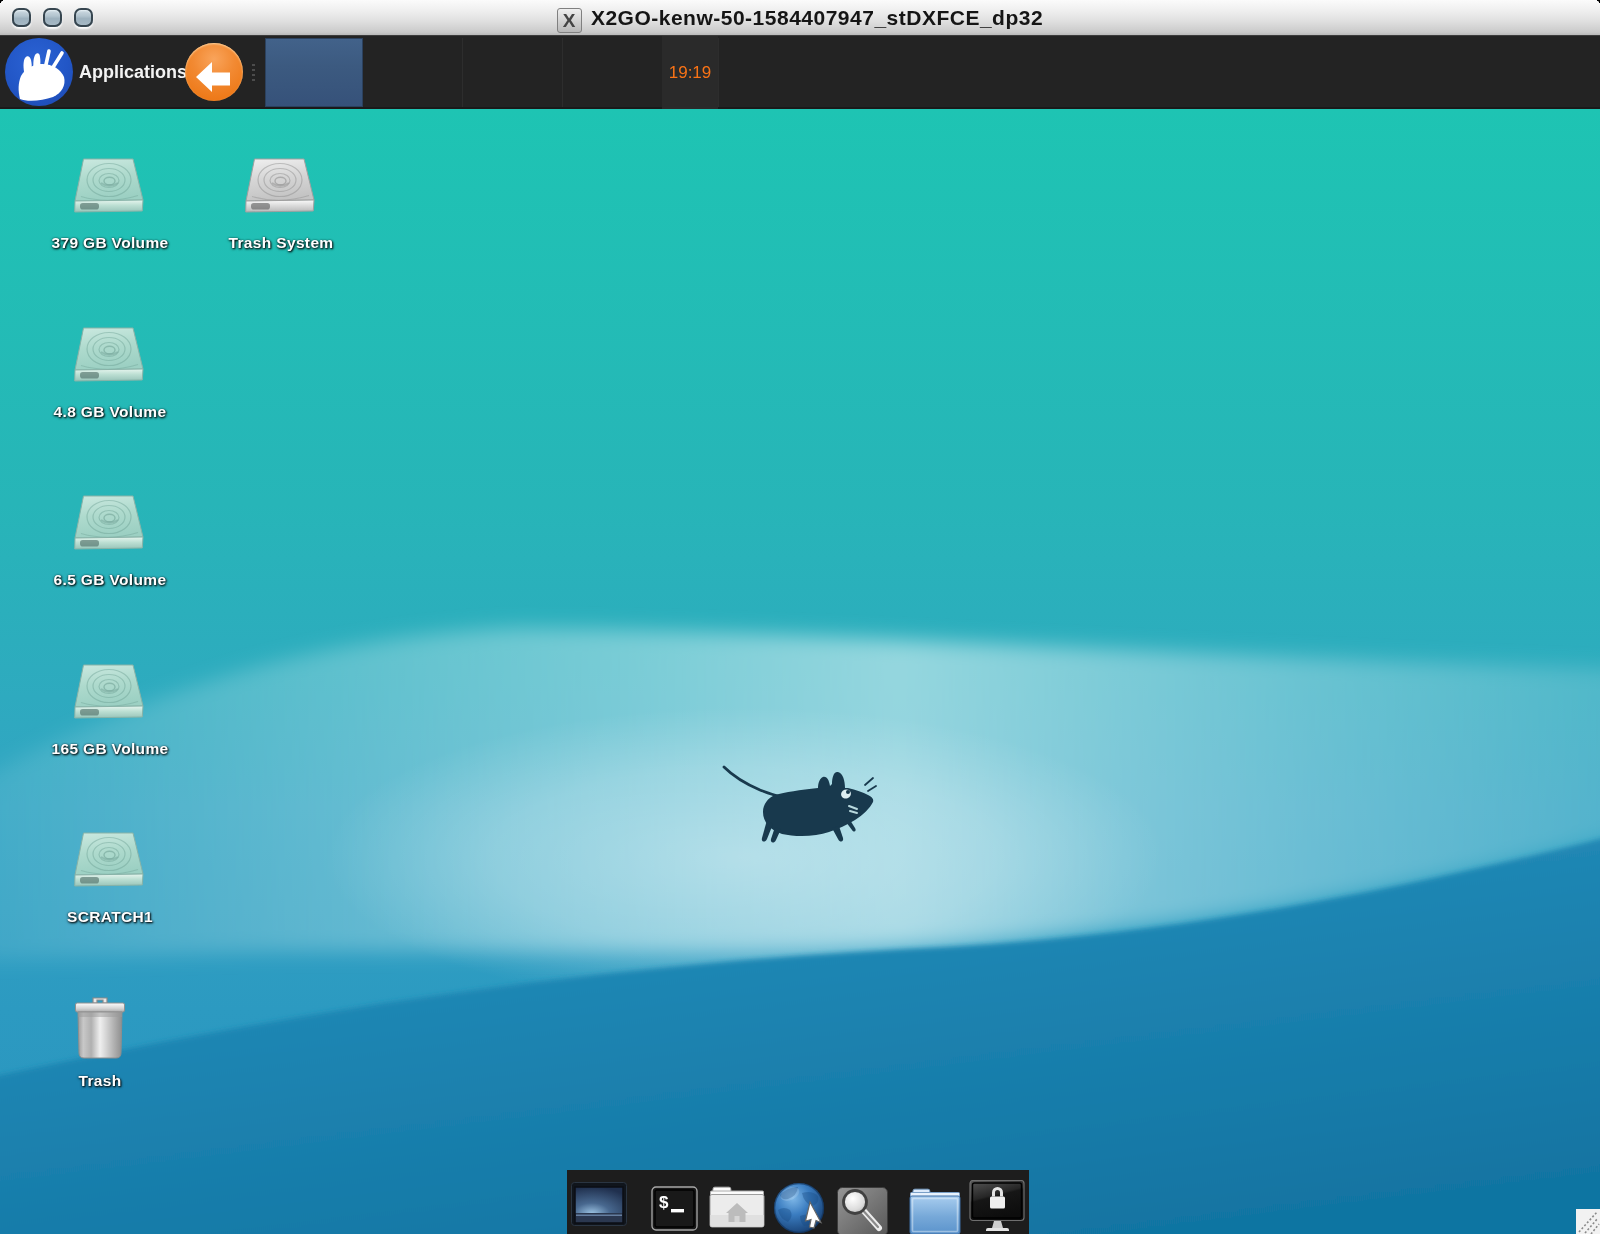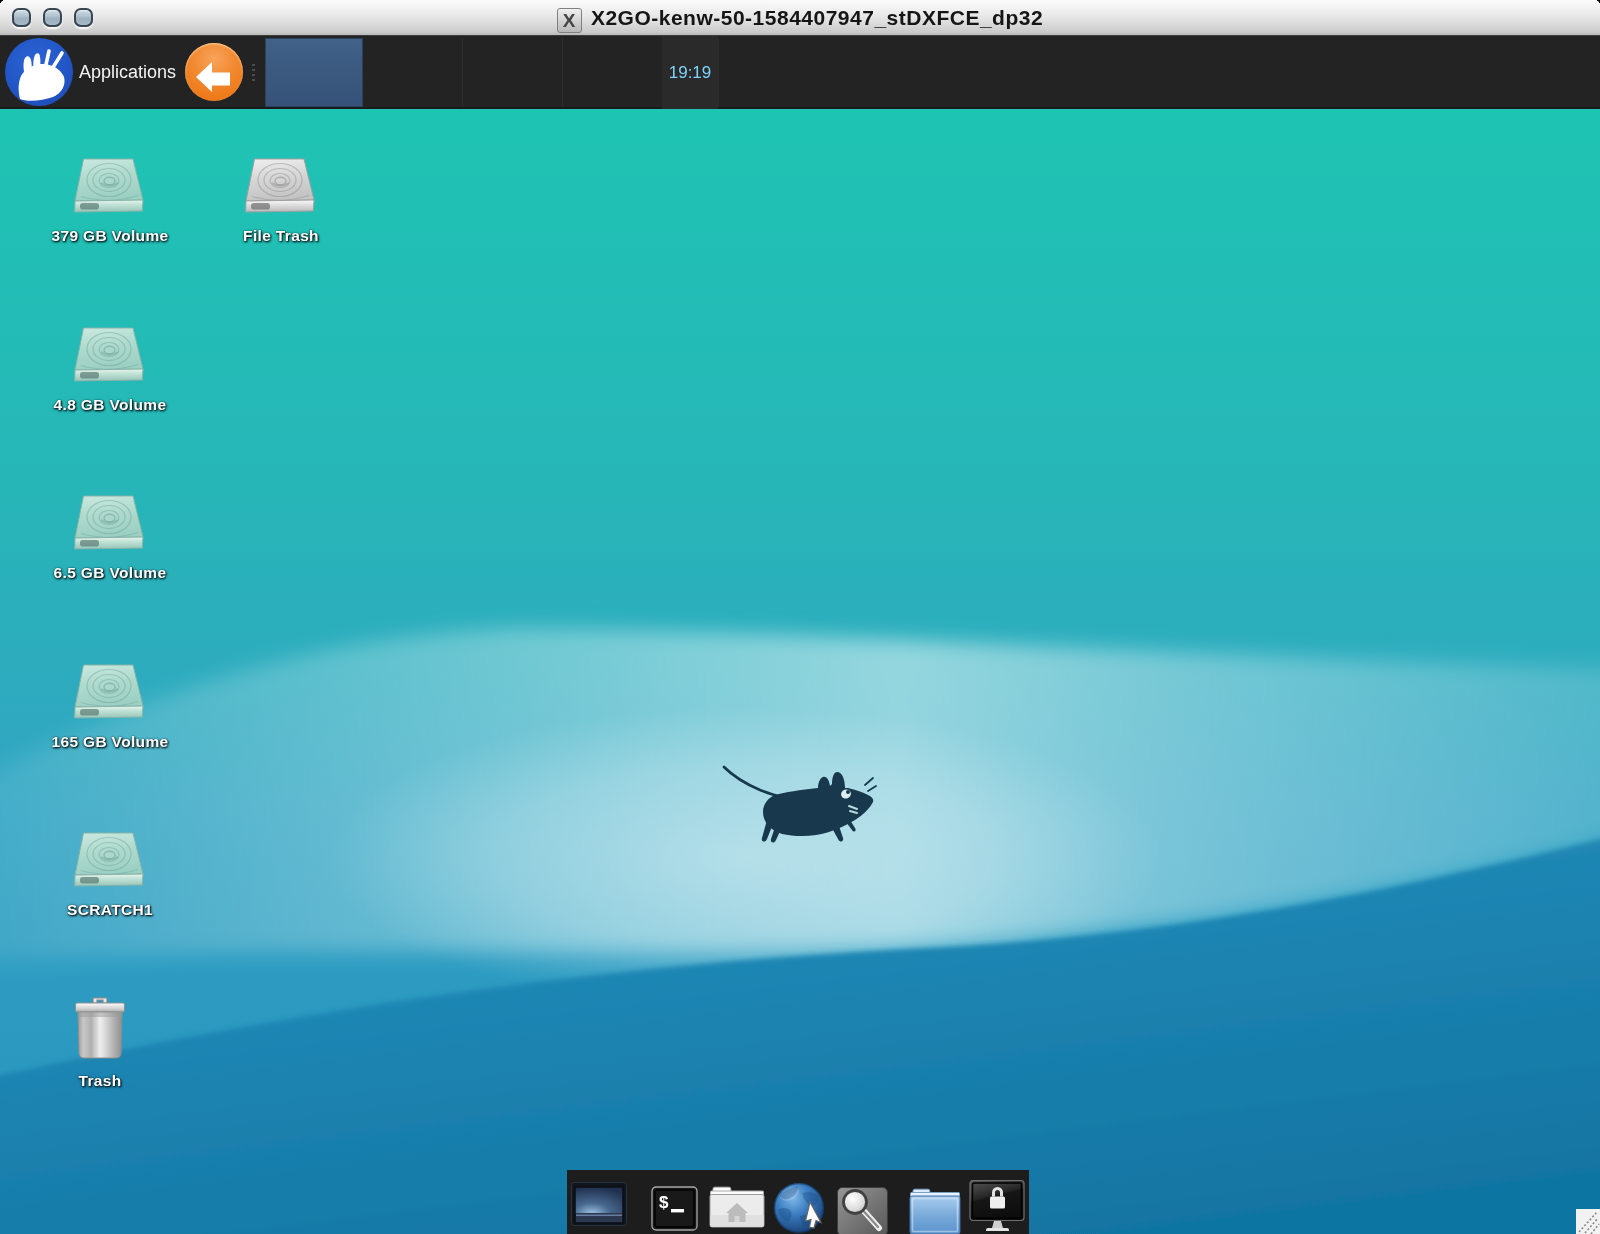--- a/index.html
+++ b/index.html
@@ -20,37 +20,37 @@
   .corner{position:absolute;top:0;width:5px;height:5px;background:#000;}
   .corner.l{left:0;-webkit-mask:radial-gradient(circle 5px at 5px 5px, transparent 98%, #000 100%);
             mask:radial-gradient(circle 5px at 5px 5px, transparent 98%, #000 100%);}
   .corner.r{right:0;-webkit-mask:radial-gradient(circle 5px at 0px 5px, transparent 98%, #000 100%);
             mask:radial-gradient(circle 5px at 0px 5px, transparent 98%, #000 100%);}
   
   .panel{position:absolute;left:0;top:36px;width:1600px;height:73px;background:#232323;box-shadow:inset 0 -2px 0 #1a1a1a;}
   .panel .sep{position:absolute;top:2px;bottom:2px;width:1px;background:#2d2d2d;}
   .whisker{position:absolute;left:5px;top:2px;width:68px;height:68px;border-radius:50%;
     background:radial-gradient(circle at 45% 35%, #2b63d4 0%, #2256c6 55%, #1c47ad 100%);}
-  .apps-label{position:absolute;left:79px;top:0;height:73px;line-height:73px;color:#f3f3f3;font-size:18px;}
+  .apps-label{position:absolute;left:79px;top:0;height:73px;line-height:73px;color:#f3f3f3;font-size:18px;font-weight:bold;}
   .orangebtn{position:absolute;left:185px;top:7px;width:58px;height:58px;border-radius:50%;
     background:radial-gradient(circle at 50% 28%, #f9a45b 0%, #f28a33 40%, #ee7b1b 75%, #e96f12 100%);
     box-shadow:inset 0 1px 2px rgba(255,220,170,.9);}
   .grip{position:absolute;left:252px;top:28px;width:3px;height:18px;
     background:repeating-linear-gradient(to bottom,#4c4c4c 0 2px,transparent 2px 5px);}
   .taskbtn{position:absolute;left:265px;top:2px;width:98px;height:69px;
     background:linear-gradient(to bottom,#42628a 0%,#3c5a80 40%,#36527a 100%);
     border:1px solid #2b415e;box-sizing:border-box;}
   .clockcell{position:absolute;left:662px;top:0;width:56px;height:73px;background:#2a2a2a;}
   .clock{position:absolute;left:662px;top:0;width:56px;height:84px;line-height:73px;text-align:center;
-    color:#7dd3fc;font-size:17px;}
+    color:#f97316;font-size:17px;}
   
   .desktop{position:absolute;left:0;top:109px;width:1600px;height:1125px;background:#22aebc;}
   .wall{position:absolute;left:0;top:0;}
   .dicon{position:absolute;width:150px;text-align:center;}
-  .dicon .lbl{display:block;margin-top:10px;color:#fff;font-size:15.5px;font-weight:bold;letter-spacing:0.35px;
+  .dicon .lbl{display:block;margin-top:17px;color:#fff;font-size:15.5px;font-weight:bold;letter-spacing:0.35px;
     text-shadow:1px 1px 2px rgba(0,0,0,.9), 0 1px 3px rgba(0,0,0,.55), 0 0 2px rgba(0,0,0,.4);}
   
   .dock{position:absolute;left:567px;top:1170px;width:462px;height:64px;background:#1d1d1d;}
   .dock svg{position:absolute;}
   .rgrip{position:absolute;left:1576px;top:1209px;width:24px;height:25px;background:#f2f2f2;}
 </style>
 </head>
 <body>
 <div id="root">
 
@@ -256,21 +256,21 @@
   <div class="dicon" style="left:35px;top:155px">
     <svg width="72" height="58">
         <use href="#driveT"></use>
       </svg>
     <span class="lbl">379 GB Volume</span>
   </div>
   <div class="dicon" style="left:206px;top:155px">
     <svg width="72" height="58">
         <use href="#driveG"></use>
       </svg>
-    <span class="lbl">File Trash</span>
+    <span class="lbl">Trash System</span>
   </div>
   <div class="dicon" style="left:35px;top:324px">
     <svg width="72" height="58">
         <use href="#driveT"></use>
       </svg>
     <span class="lbl">4.8 GB Volume</span>
   </div>
   <div class="dicon" style="left:35px;top:492px">
     <svg width="72" height="58">
         <use href="#driveT"></use>

